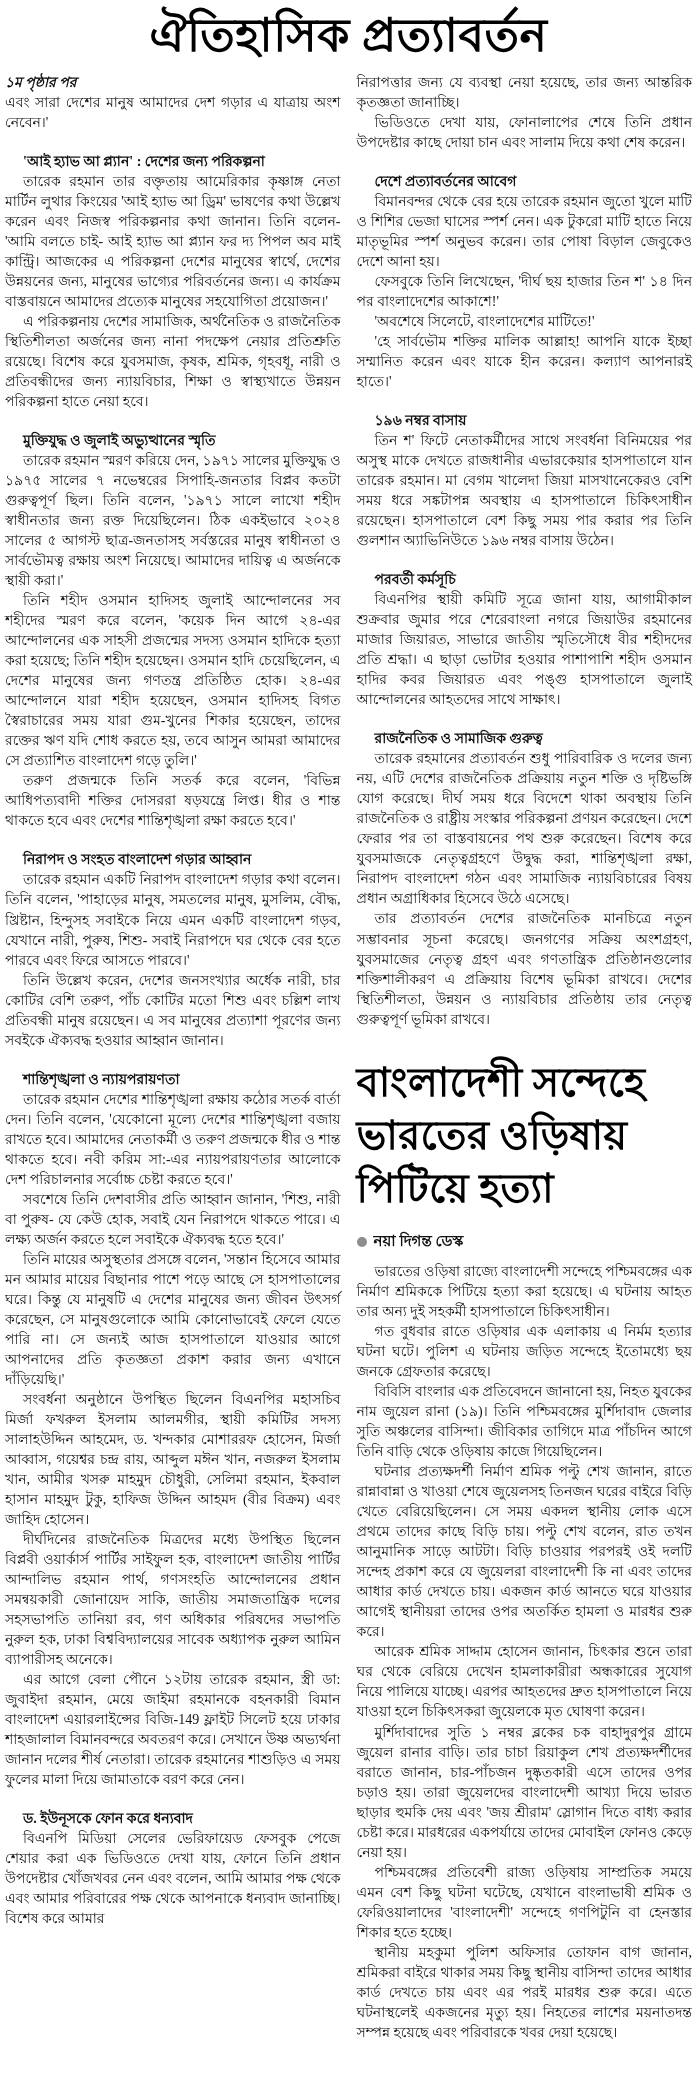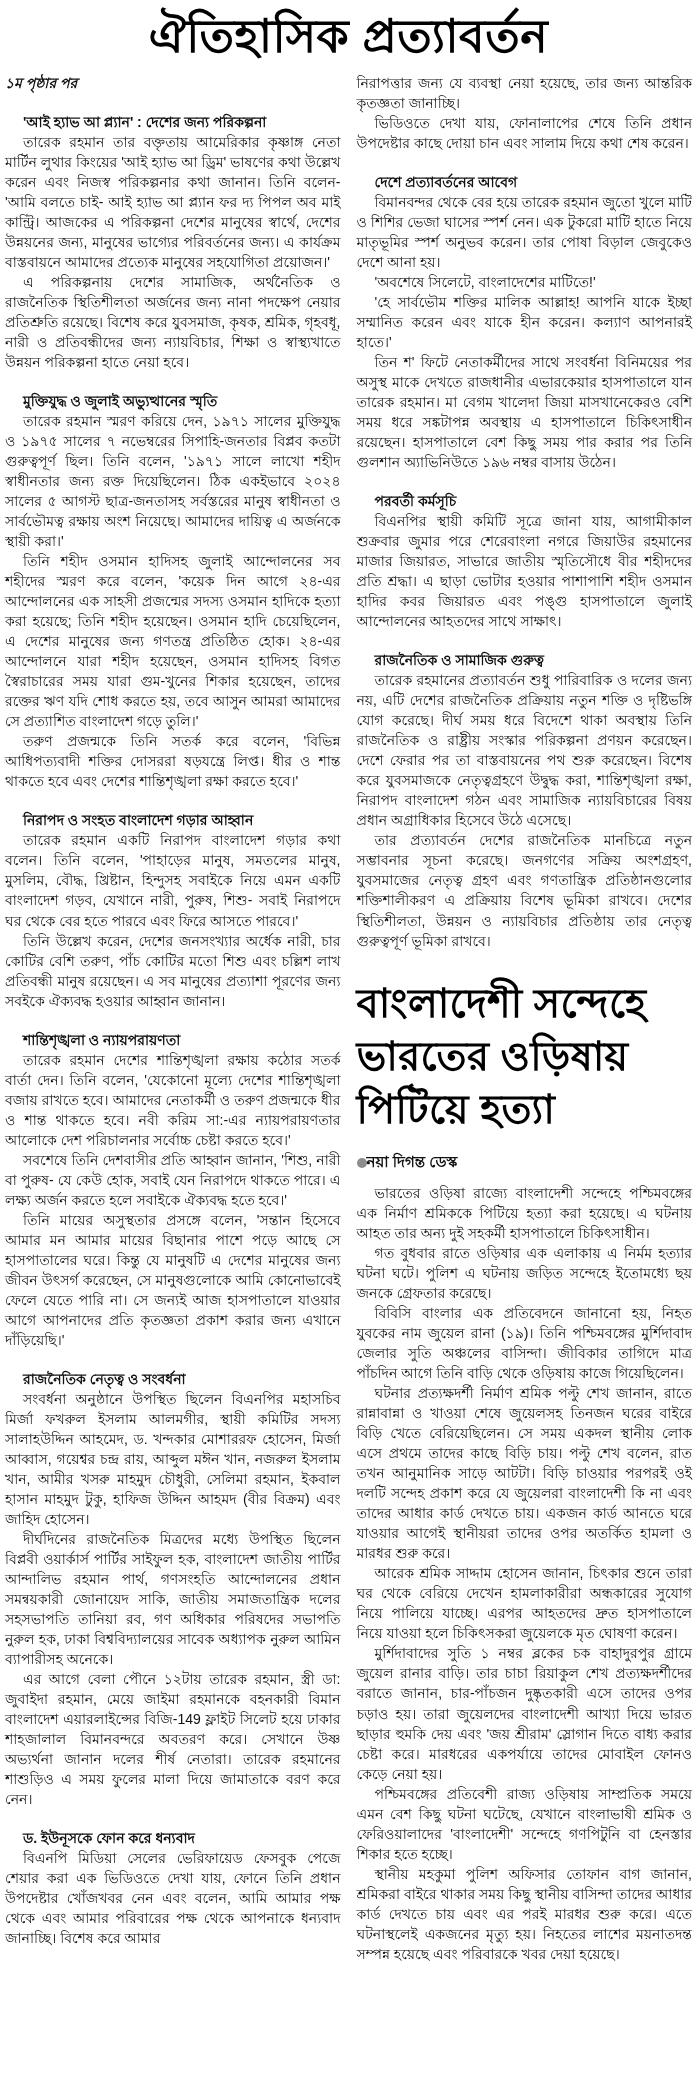--- a/index.html
+++ b/index.html
@@ -1,19 +1,19 @@
 <!DOCTYPE html>
 <html lang="bn"><head>
 <meta charset="utf-8">
 <style>
   html,body{margin:0;padding:0;background:#e9e9e9;}
   .page{
     width:698px;height:2087px;overflow:hidden;background:#ffffff;
     margin:0 auto;box-sizing:border-box;padding:8px 6px 0 5px;
-    font-family:Liberation Sans, sans-serif;color:#111;
+    font-family:Liberation Serif, serif;color:#111;
   }
   .main-headline{
     margin:2px 0 10px 0;text-align:center;
     font-size:46px;line-height:1.15;font-weight:bold;color:#000;
     letter-spacing:0.5px;
   }
   .columns{
     display:grid;grid-template-columns:1fr 1fr;column-gap:16px;
   }
   .col{min-width:0;}
@@ -23,70 +23,72 @@
   .para{text-indent:18px;}
   .para_noindent{text-indent:0;}
   .continued{font-weight:bold;font-style:italic;text-indent:0;}
   .subhead{font-weight:bold;text-align:left;padding-left:18px;margin-top:19px;}
   .secondary-article{margin-top:26px;}
   .secondary-headline{
     margin:4px 0 14px 0;font-size:40px;line-height:1.33;font-weight:bold;color:#000;
     text-align:left;letter-spacing:0.3px;
   }
   .byline{
-    display:flex;align-items:center;margin:4px 0 8px 0;
+    display:flex;align-items:center;gap:7px;margin:4px 0 8px 0;
     font-size:15px;font-weight:bold;
   }
   .byline-dot{
     width:10px;height:10px;border-radius:50%;background:#8d8d8d;flex:0 0 auto;
   }
 </style>
 </head>
 <body>
 
 <div class="page">
 
   <h1 class="main-headline">ঐতিহাসিক প্রত্যাবর্তন</h1>
 
   <div class="columns">
 
     <div class="col">
       <div>
           <p class="continued">১ম পৃষ্ঠার পর</p>
+          <p class="para para_noindent">এবং সারা দেশের মানুষ আমাদের দেশ গড়ার এ যাত্রায় অংশ নেবেন।'</p>
           <h3 class="subhead">'আই হ্যাভ আ প্ল্যান' : দেশের জন্য পরিকল্পনা</h3>
           <p class="para ">তারেক রহমান তার বক্তৃতায় আমেরিকার কৃষ্ণাঙ্গ নেতা মার্টিন লুথার কিংয়ের 'আই হ্যাভ আ ড্রিম' ভাষণের কথা উল্লেখ করেন এবং নিজস্ব পরিকল্পনার কথা জানান। তিনি বলেন- 'আমি বলতে চাই- আই হ্যাভ আ প্ল্যান ফর দ্য পিপল অব মাই কান্ট্রি। আজকের এ পরিকল্পনা দেশের মানুষের স্বার্থে, দেশের উন্নয়নের জন্য, মানুষের ভাগ্যের পরিবর্তনের জন্য। এ কার্যক্রম বাস্তবায়নে আমাদের প্রত্যেক মানুষের সহযোগিতা প্রয়োজন।'</p>
           <p class="para ">এ পরিকল্পনায় দেশের সামাজিক, অর্থনৈতিক ও রাজনৈতিক স্থিতিশীলতা অর্জনের জন্য নানা পদক্ষেপ নেয়ার প্রতিশ্রুতি রয়েছে। বিশেষ করে যুবসমাজ, কৃষক, শ্রমিক, গৃহবধূ, নারী ও প্রতিবন্ধীদের জন্য ন্যায়বিচার, শিক্ষা ও স্বাস্থ্যখাতে উন্নয়ন পরিকল্পনা হাতে নেয়া হবে।</p>
           <h3 class="subhead">মুক্তিযুদ্ধ ও জুলাই অভ্যুত্থানের স্মৃতি</h3>
           <p class="para ">তারেক রহমান স্মরণ করিয়ে দেন, ১৯৭১ সালের মুক্তিযুদ্ধ ও ১৯৭৫ সালের ৭ নভেম্বরের সিপাহি-জনতার বিপ্লব কতটা গুরুত্বপূর্ণ ছিল। তিনি বলেন, '১৯৭১ সালে লাখো শহীদ স্বাধীনতার জন্য রক্ত দিয়েছিলেন। ঠিক একইভাবে ২০২৪ সালের ৫ আগস্ট ছাত্র-জনতাসহ সর্বস্তরের মানুষ স্বাধীনতা ও সার্বভৌমত্ব রক্ষায় অংশ নিয়েছে। আমাদের দায়িত্ব এ অর্জনকে স্থায়ী করা।'</p>
           <p class="para ">তিনি শহীদ ওসমান হাদিসহ জুলাই আন্দোলনের সব শহীদের স্মরণ করে বলেন, 'কয়েক দিন আগে ২৪-এর আন্দোলনের এক সাহসী প্রজন্মের সদস্য ওসমান হাদিকে হত্যা করা হয়েছে; তিনি শহীদ হয়েছেন। ওসমান হাদি চেয়েছিলেন, এ দেশের মানুষের জন্য গণতন্ত্র প্রতিষ্ঠিত হোক। ২৪-এর আন্দোলনে যারা শহীদ হয়েছেন, ওসমান হাদিসহ বিগত স্বৈরাচারের সময় যারা গুম-খুনের শিকার হয়েছেন, তাদের রক্তের ঋণ যদি শোধ করতে হয়, তবে আসুন আমরা আমাদের সে প্রত্যাশিত বাংলাদেশ গড়ে তুলি।'</p>
           <p class="para ">তরুণ প্রজন্মকে তিনি সতর্ক করে বলেন, 'বিভিন্ন আধিপত্যবাদী শক্তির দোসররা ষড়যন্ত্রে লিপ্ত। ধীর ও শান্ত থাকতে হবে এবং দেশের শান্তিশৃঙ্খলা রক্ষা করতে হবে।'</p>
           <h3 class="subhead">নিরাপদ ও সংহত বাংলাদেশ গড়ার আহ্বান</h3>
           <p class="para ">তারেক রহমান একটি নিরাপদ বাংলাদেশ গড়ার কথা বলেন। তিনি বলেন, 'পাহাড়ের মানুষ, সমতলের মানুষ, মুসলিম, বৌদ্ধ, খ্রিষ্টান, হিন্দুসহ সবাইকে নিয়ে এমন একটি বাংলাদেশ গড়ব, যেখানে নারী, পুরুষ, শিশু- সবাই নিরাপদে ঘর থেকে বের হতে পারবে এবং ফিরে আসতে পারবে।'</p>
           <p class="para ">তিনি উল্লেখ করেন, দেশের জনসংখ্যার অর্ধেক নারী, চার কোটির বেশি তরুণ, পাঁচ কোটির মতো শিশু এবং চল্লিশ লাখ প্রতিবন্ধী মানুষ রয়েছেন। এ সব মানুষের প্রত্যাশা পূরণের জন্য সবইকে ঐক্যবদ্ধ হওয়ার আহ্বান জানান।</p>
           <h3 class="subhead">শান্তিশৃঙ্খলা ও ন্যায়পরায়ণতা</h3>
           <p class="para ">তারেক রহমান দেশের শান্তিশৃঙ্খলা রক্ষায় কঠোর সতর্ক বার্তা দেন। তিনি বলেন, 'যেকোনো মূল্যে দেশের শান্তিশৃঙ্খলা বজায় রাখতে হবে। আমাদের নেতাকর্মী ও তরুণ প্রজন্মকে ধীর ও শান্ত থাকতে হবে। নবী করিম সা:-এর ন্যায়পরায়ণতার আলোকে দেশ পরিচালনার সর্বোচ্চ চেষ্টা করতে হবে।'</p>
           <p class="para ">সবশেষে তিনি দেশবাসীর প্রতি আহ্বান জানান, 'শিশু, নারী বা পুরুষ- যে কেউ হোক, সবাই যেন নিরাপদে থাকতে পারে। এ লক্ষ্য অর্জন করতে হলে সবাইকে ঐক্যবদ্ধ হতে হবে।'</p>
           <p class="para ">তিনি মায়ের অসুস্থতার প্রসঙ্গে বলেন, 'সন্তান হিসেবে আমার মন আমার মায়ের বিছানার পাশে পড়ে আছে সে হাসপাতালের ঘরে। কিন্তু যে মানুষটি এ দেশের মানুষের জন্য জীবন উৎসর্গ করেছেন, সে মানুষগুলোকে আমি কোনোভাবেই ফেলে যেতে পারি না। সে জন্যই আজ হাসপাতালে যাওয়ার আগে আপনাদের প্রতি কৃতজ্ঞতা প্রকাশ করার জন্য এখানে দাঁড়িয়েছি।'</p>
-          <h3 class="subhead">রাজনৈতিক নেতৃত্ব ও সংবর্ধনা</h3>
           <p class="para ">সংবর্ধনা অনুষ্ঠানে উপস্থিত ছিলেন বিএনপির মহাসচিব মির্জা ফখরুল ইসলাম আলমগীর, স্থায়ী কমিটির সদস্য সালাহউদ্দিন আহমেদ, ড. খন্দকার মোশাররফ হোসেন, মির্জা আব্বাস, গয়েশ্বর চন্দ্র রায়, আব্দুল মঈন খান, নজরুল ইসলাম খান, আমীর খসরু মাহমুদ চৌধুরী, সেলিমা রহমান, ইকবাল হাসান মাহমুদ টুকু, হাফিজ উদ্দিন আহমদ (বীর বিক্রম) এবং জাহিদ হোসেন।</p>
           <p class="para ">দীর্ঘদিনের রাজনৈতিক মিত্রদের মধ্যে উপস্থিত ছিলেন বিপ্লবী ওয়ার্কার্স পার্টির সাইফুল হক, বাংলাদেশ জাতীয় পার্টির আন্দালিভ রহমান পার্থ, গণসংহতি আন্দোলনের প্রধান সমন্বয়কারী জোনায়েদ সাকি, জাতীয় সমাজতান্ত্রিক দলের সহসভাপতি তানিয়া রব, গণ অধিকার পরিষদের সভাপতি নুরুল হক, ঢাকা বিশ্ববিদ্যালয়ের সাবেক অধ্যাপক নুরুল আমিন ব্যাপারীসহ অনেকে।</p>
           <p class="para ">এর আগে বেলা পৌনে ১২টায় তারেক রহমান, স্ত্রী ডা: জুবাইদা রহমান, মেয়ে জাইমা রহমানকে বহনকারী বিমান বাংলাদেশ এয়ারলাইন্সের বিজি-149 ফ্লাইট সিলেট হয়ে ঢাকার শাহজালাল বিমানবন্দরে অবতরণ করে। সেখানে উষ্ণ অভ্যর্থনা জানান দলের শীর্ষ নেতারা। তারেক রহমানের শাশুড়িও এ সময় ফুলের মালা দিয়ে জামাতাকে বরণ করে নেন।</p>
           <h3 class="subhead">ড. ইউনূসকে ফোন করে ধন্যবাদ</h3>
           <p class="para ">বিএনপি মিডিয়া সেলের ভেরিফায়েড ফেসবুক পেজে শেয়ার করা এক ভিডিওতে দেখা যায়, ফোনে তিনি প্রধান উপদেষ্টার খোঁজখবর নেন এবং বলেন, আমি আমার পক্ষ থেকে এবং আমার পরিবারের পক্ষ থেকে আপনাকে ধন্যবাদ জানাচ্ছি। বিশেষ করে আমার</p>
         </div>
     </div>
 
     <div class="col">
       <div>
           <p class="para para_noindent">নিরাপত্তার জন্য যে ব্যবস্থা নেয়া হয়েছে, তার জন্য আন্তরিক কৃতজ্ঞতা জানাচ্ছি।</p>
           <p class="para ">ভিডিওতে দেখা যায়, ফোনালাপের শেষে তিনি প্রধান উপদেষ্টার কাছে দোয়া চান এবং সালাম দিয়ে কথা শেষ করেন।</p>
           <h3 class="subhead">দেশে প্রত্যাবর্তনের আবেগ</h3>
           <p class="para ">বিমানবন্দর থেকে বের হয়ে তারেক রহমান জুতো খুলে মাটি ও শিশির ভেজা ঘাসের স্পর্শ নেন। এক টুকরো মাটি হাতে নিয়ে মাতৃভূমির স্পর্শ অনুভব করেন। তার পোষা বিড়াল জেবুকেও দেশে আনা হয়।</p>
+          <p class="para ">ফেসবুকে তিনি লিখেছেন, 'দীর্ঘ ছয় হাজার তিন শ' ১৪ দিন পর বাংলাদেশের আকাশে!'</p>
           <p class="para ">'অবশেষে সিলেটে, বাংলাদেশের মাটিতে!'</p>
           <p class="para ">'হে সার্বভৌম শক্তির মালিক আল্লাহ! আপনি যাকে ইচ্ছা সম্মানিত করেন এবং যাকে হীন করেন। কল্যাণ আপনারই হাতে।'</p>
+          <h3 class="subhead">১৯৬ নম্বর বাসায়</h3>
           <p class="para ">তিন শ' ফিটে নেতাকর্মীদের সাথে সংবর্ধনা বিনিময়ের পর অসুস্থ মাকে দেখতে রাজধানীর এভারকেয়ার হাসপাতালে যান তারেক রহমান। মা বেগম খালেদা জিয়া মাসখানেকেরও বেশি সময় ধরে সঙ্কটাপন্ন অবস্থায় এ হাসপাতালে চিকিৎসাধীন রয়েছেন। হাসপাতালে বেশ কিছু সময় পার করার পর তিনি গুলশান অ্যাভিনিউতে ১৯৬ নম্বর বাসায় উঠেন।</p>
           <h3 class="subhead">পরবর্তী কর্মসূচি</h3>
           <p class="para ">বিএনপির স্থায়ী কমিটি সূত্রে জানা যায়, আগামীকাল শুক্রবার জুমার পরে শেরেবাংলা নগরে জিয়াউর রহমানের মাজার জিয়ারত, সাভারে জাতীয় স্মৃতিসৌধে বীর শহীদদের প্রতি শ্রদ্ধা। এ ছাড়া ভোটার হওয়ার পাশাপাশি শহীদ ওসমান হাদির কবর জিয়ারত এবং পঙ্গু হাসপাতালে জুলাই আন্দোলনের আহতদের সাথে সাক্ষাৎ।</p>
           <h3 class="subhead">রাজনৈতিক ও সামাজিক গুরুত্ব</h3>
           <p class="para ">তারেক রহমানের প্রত্যাবর্তন শুধু পারিবারিক ও দলের জন্য নয়, এটি দেশের রাজনৈতিক প্রক্রিয়ায় নতুন শক্তি ও দৃষ্টিভঙ্গি যোগ করেছে। দীর্ঘ সময় ধরে বিদেশে থাকা অবস্থায় তিনি রাজনৈতিক ও রাষ্ট্রীয় সংস্কার পরিকল্পনা প্রণয়ন করেছেন। দেশে ফেরার পর তা বাস্তবায়নের পথ শুরু করেছেন। বিশেষ করে যুবসমাজকে নেতৃত্বগ্রহণে উদ্বুদ্ধ করা, শান্তিশৃঙ্খলা রক্ষা, নিরাপদ বাংলাদেশ গঠন এবং সামাজিক ন্যায়বিচারের বিষয় প্রধান অগ্রাধিকার হিসেবে উঠে এসেছে।</p>
           <p class="para ">তার প্রত্যাবর্তন দেশের রাজনৈতিক মানচিত্রে নতুন সম্ভাবনার সূচনা করেছে। জনগণের সক্রিয় অংশগ্রহণ, যুবসমাজের নেতৃত্ব গ্রহণ এবং গণতান্ত্রিক প্রতিষ্ঠানগুলোর শক্তিশালীকরণ এ প্রক্রিয়ায় বিশেষ ভূমিকা রাখবে। দেশের স্থিতিশীলতা, উন্নয়ন ও ন্যায়বিচার প্রতিষ্ঠায় তার নেতৃত্ব গুরুত্বপূর্ণ ভূমিকা রাখবে।</p>
         </div>
 
       <div class="secondary-article">
         <h2 class="secondary-headline">

